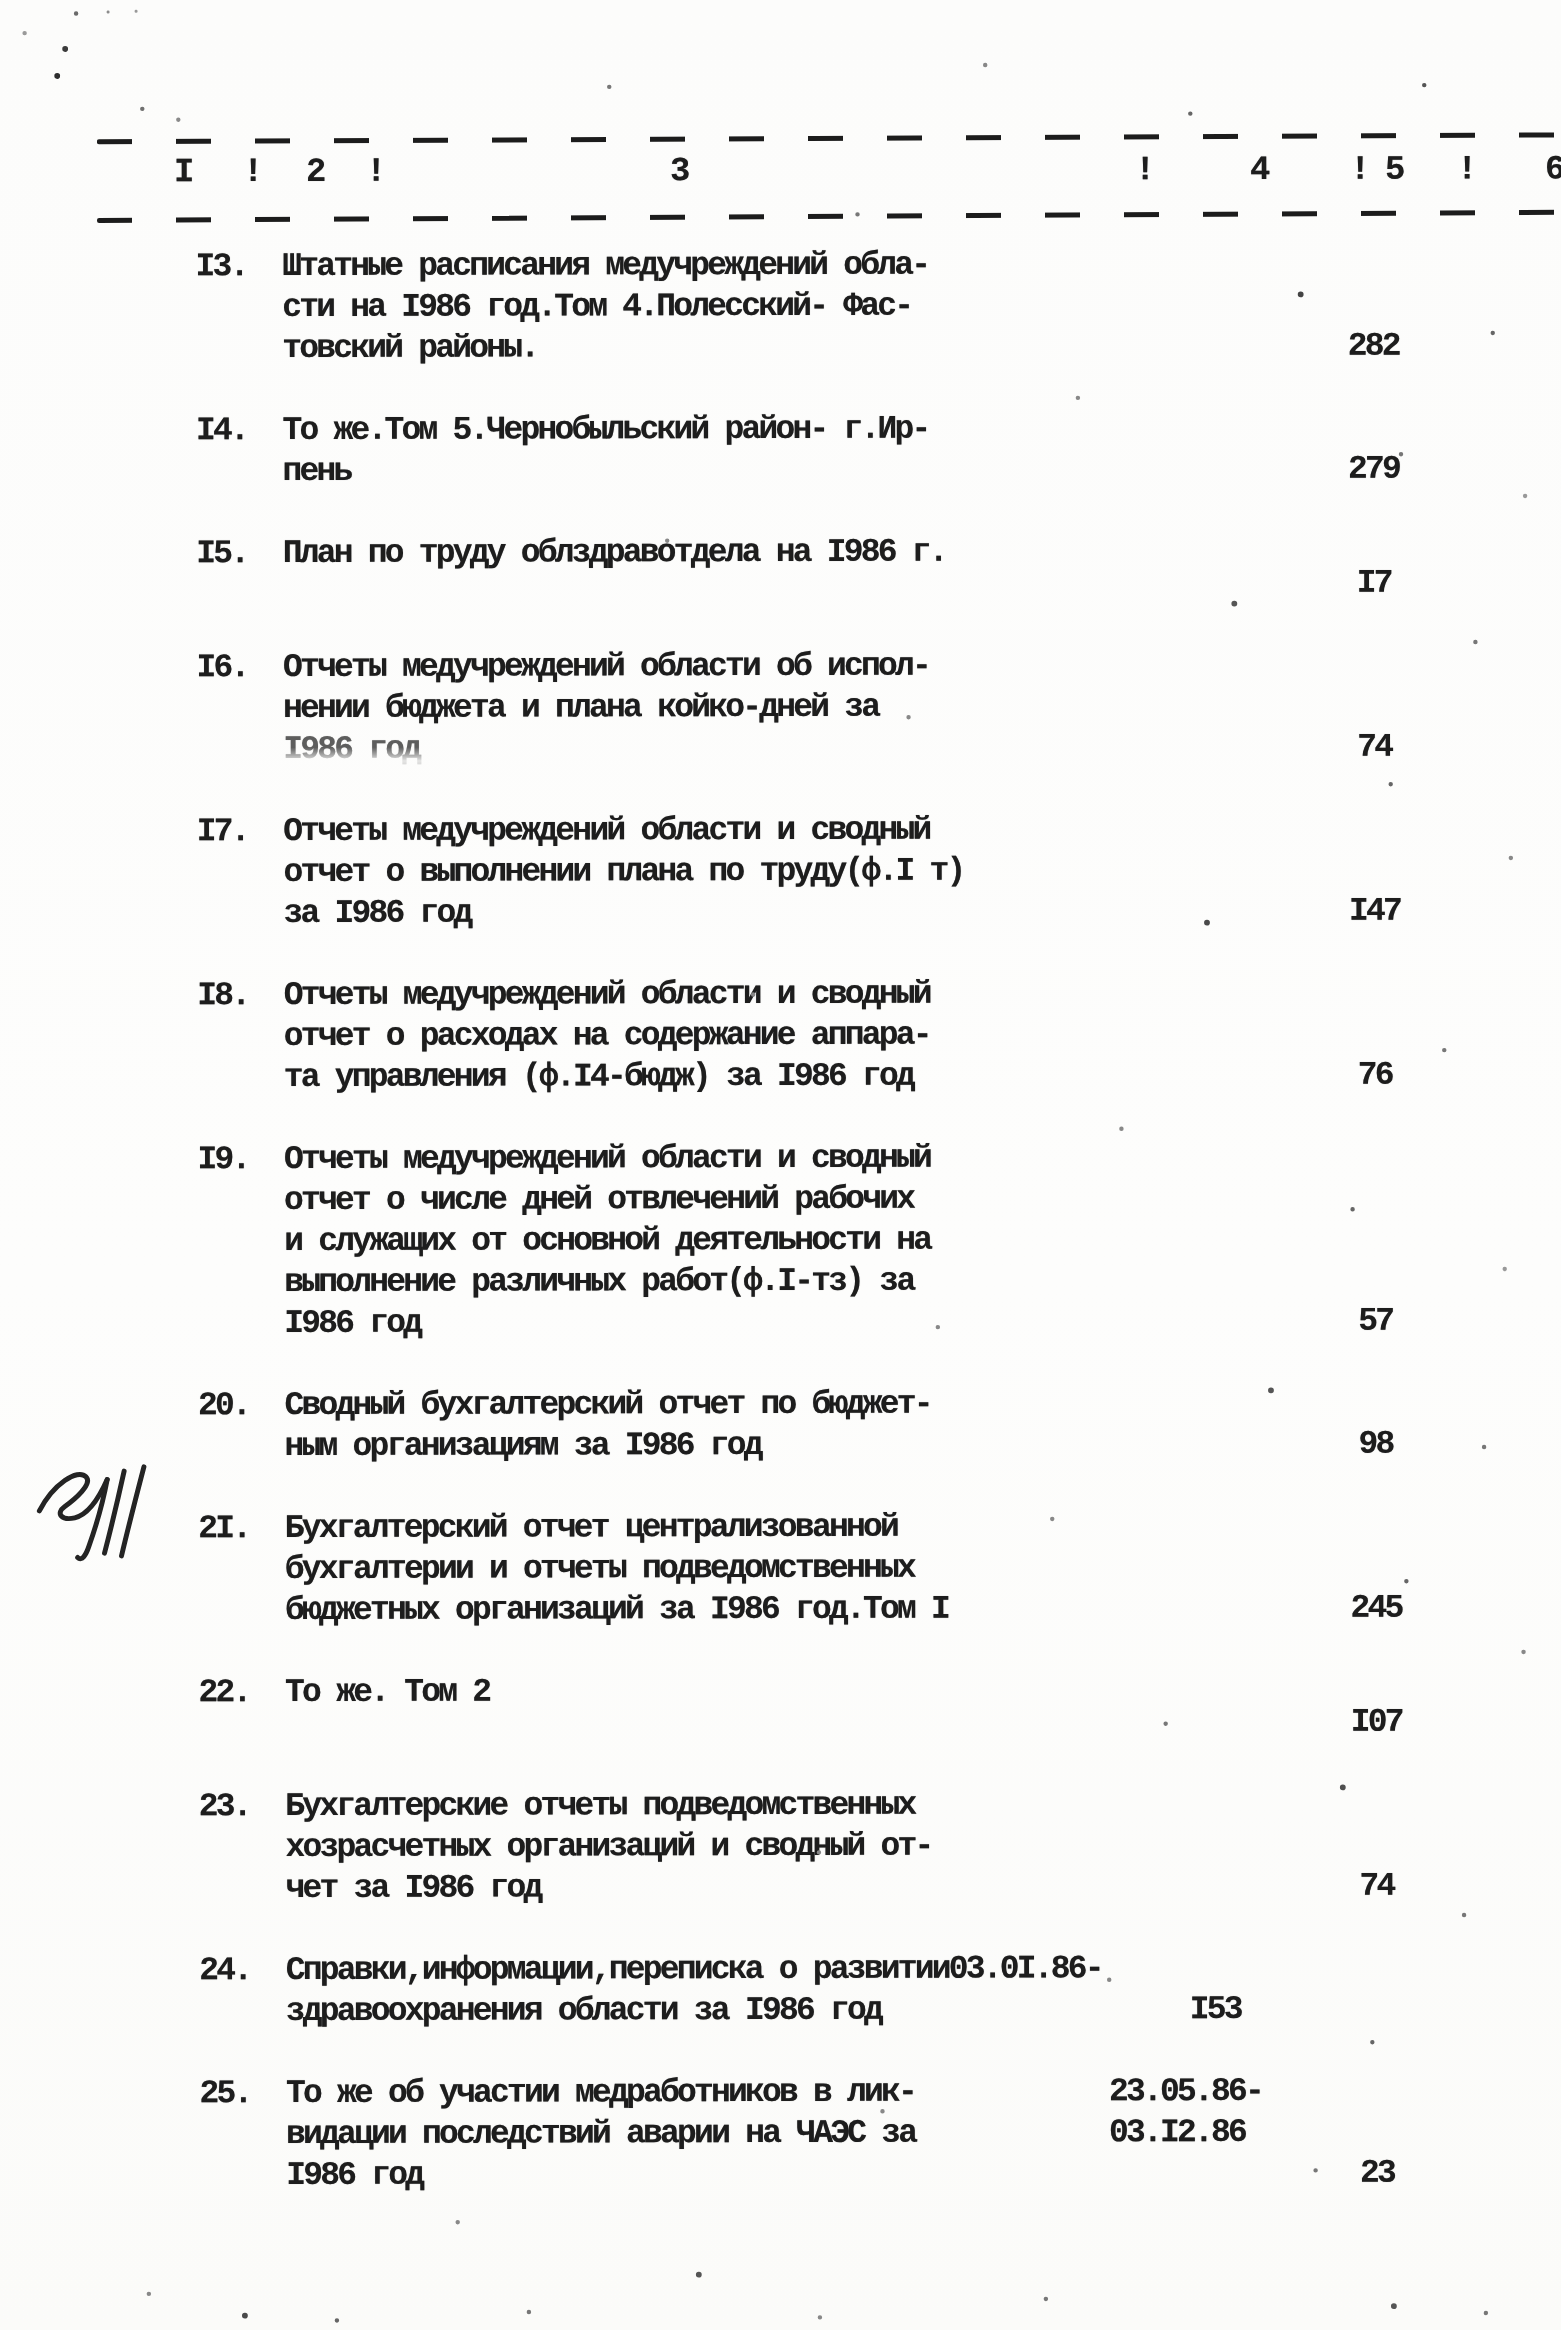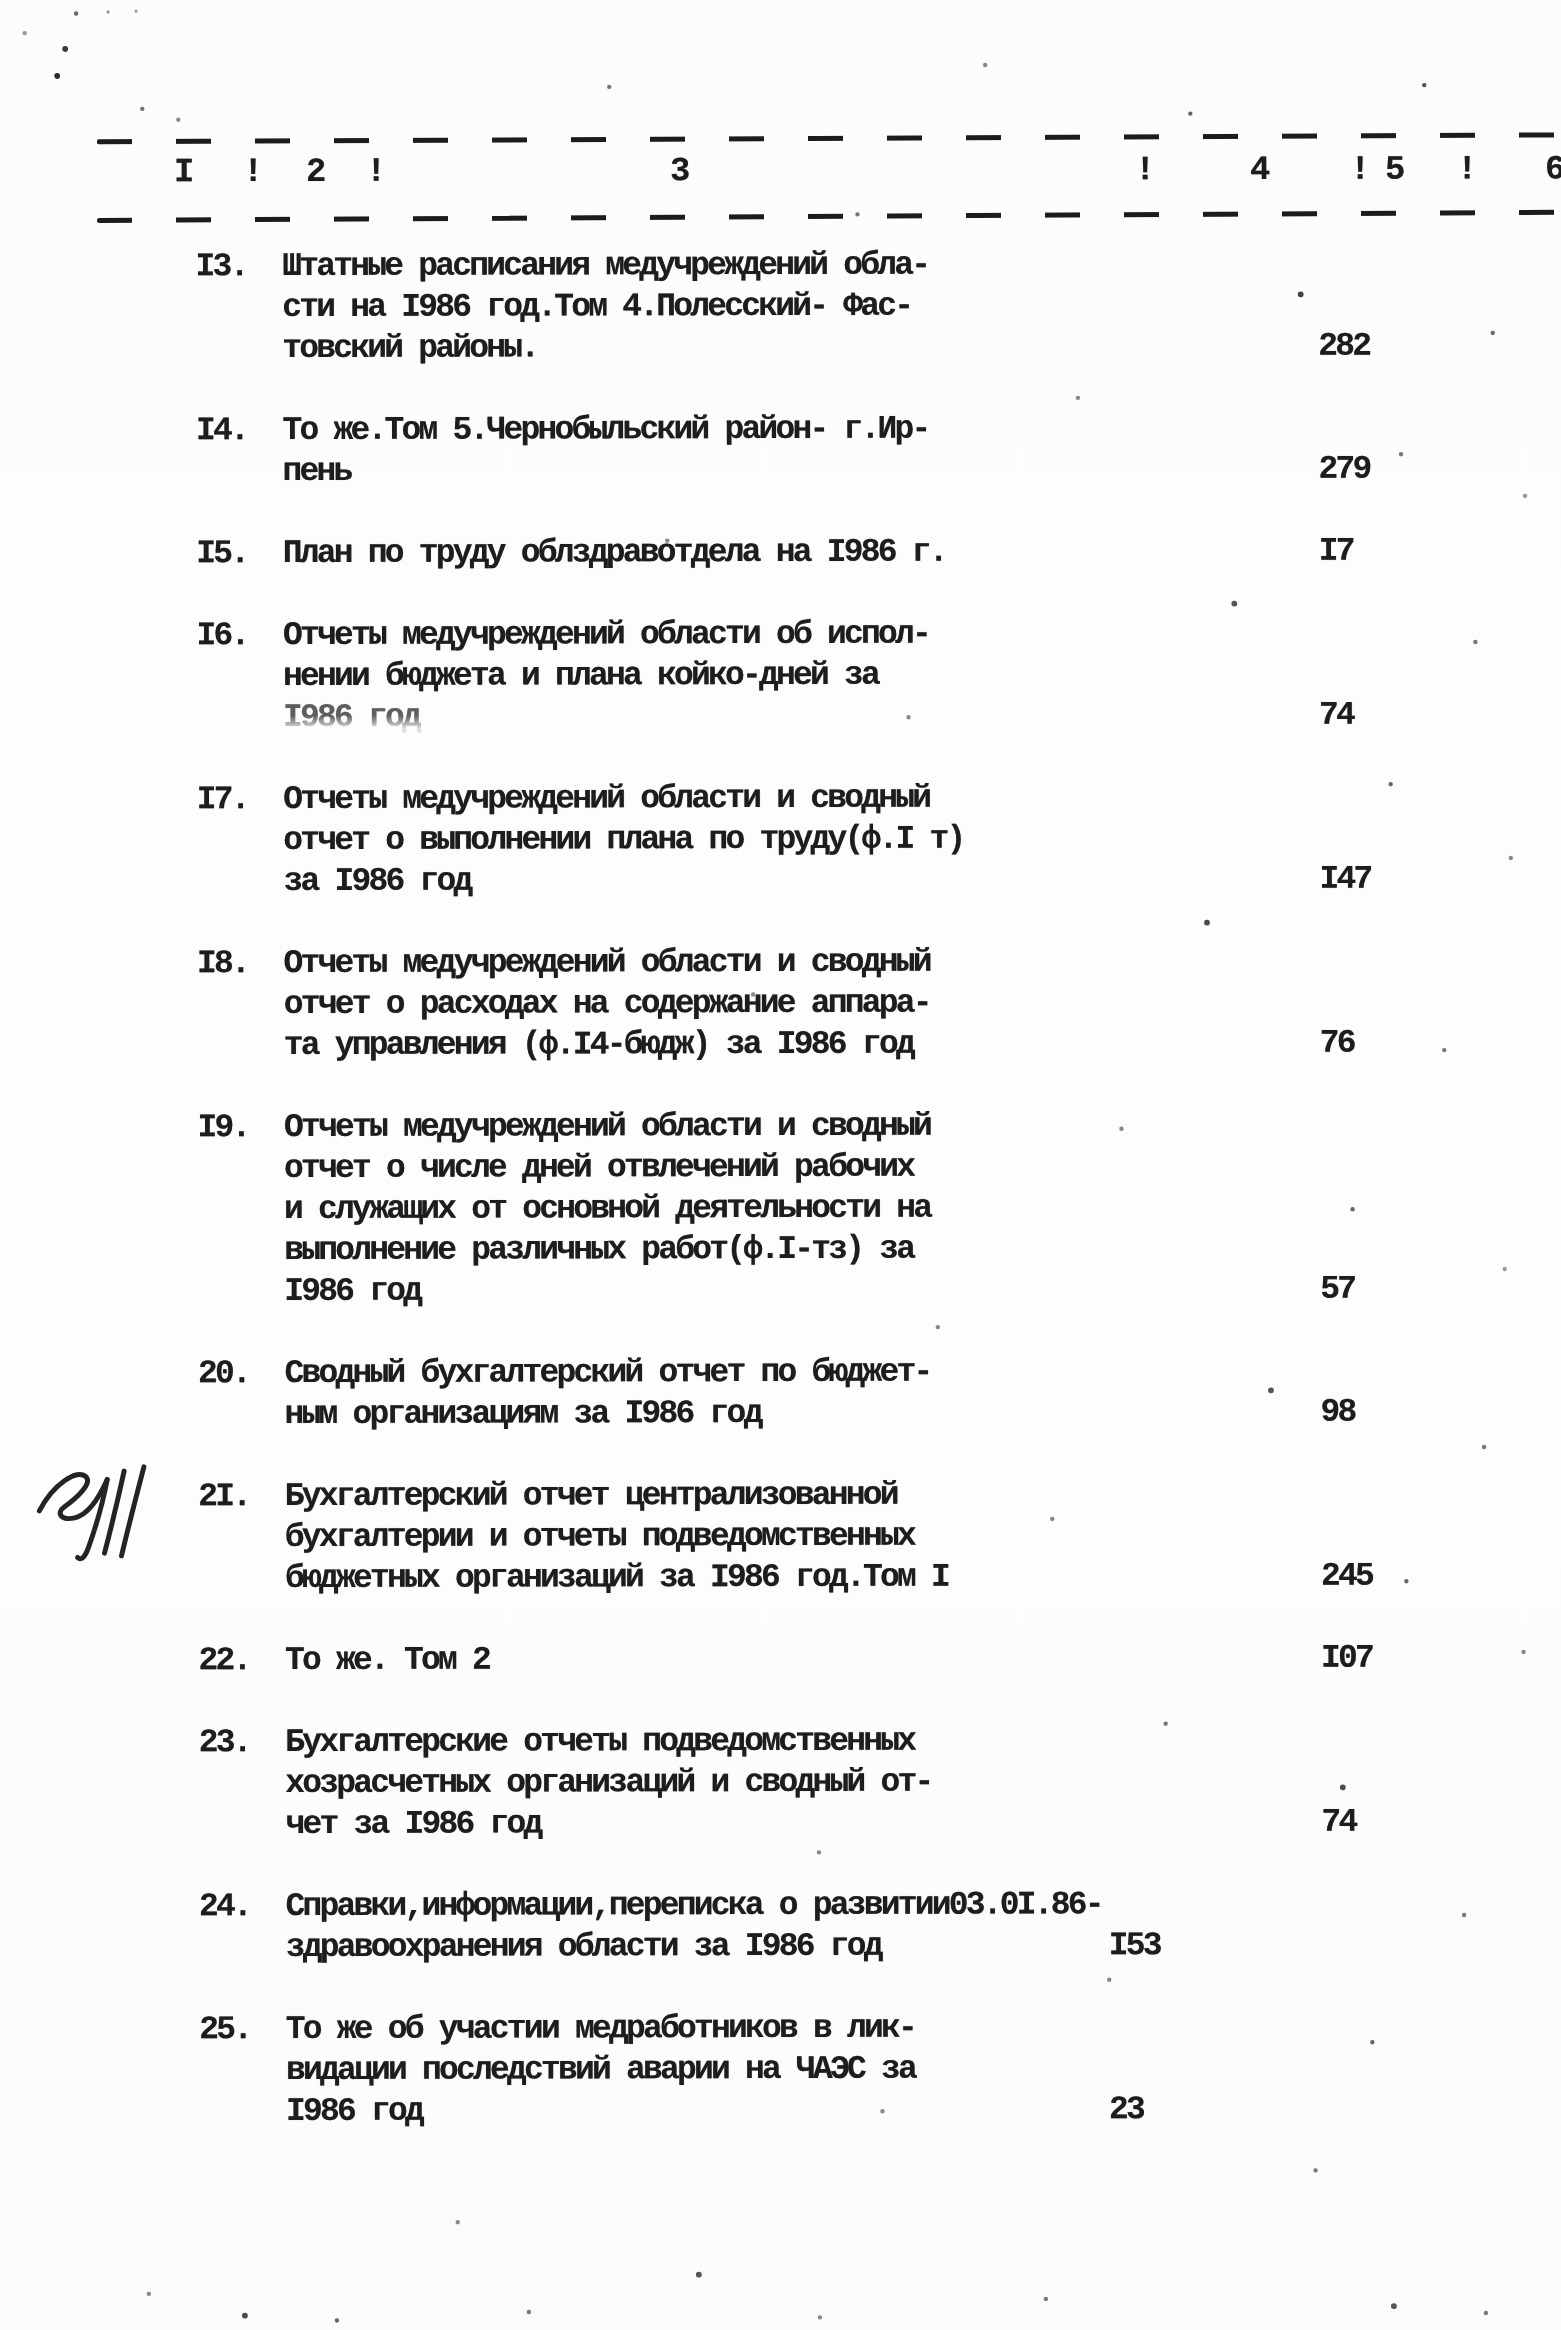--- a/index.html
+++ b/index.html
@@ -36,21 +36,21 @@
     padding-left:162px;
   }
   .entry{
     display:grid;
     grid-template-columns:122px 823px 213px 110px;
     align-items:start;
     margin-bottom:41px;
   }
   .dline{height:41px;line-height:41px;white-space:pre;}
   .num{position:relative;line-height:41px;text-align:center;}
-  .pages{align-self:end;text-align:left;height:41px;line-height:41px;}
+  .pages{align-self:end;text-align:center;height:41px;line-height:41px;margin-top:32px;}
   .faded{
     opacity:.75;
     -webkit-mask-image:linear-gradient(to bottom,rgba(0,0,0,.95) 45%,rgba(0,0,0,.15) 78%,rgba(0,0,0,.3) 100%);
     mask-image:linear-gradient(to bottom,rgba(0,0,0,.95) 45%,rgba(0,0,0,.15) 78%,rgba(0,0,0,.3) 100%);
   }
   
   .scribble{position:absolute;left:33px;top:1454px;}
   
   .speck{
     position:absolute;width:2.8px;height:2.8px;border-radius:50%;
@@ -214,20 +214,25 @@
           </div>
           <div class="pages">I53</div>
         </div>
         <div class="entry">
           <div class="num">25.</div>
           <div class="desc">
             <div class="dline">То же об участии медработников в лик-</div>
             <div class="dline">видации последствий аварии на ЧАЭС за</div>
             <div class="dline">I986 год</div>
           </div>
+          <div class="dates">
+            <div class="dline">23.05.86-</div>
+            <div class="dline">03.I2.86</div>
+            <div class="dline">&nbsp;</div>
+          </div>
           <div class="pages">23</div>
         </div>
       </div>
 
     <svg class="scribble" width="152" height="117" viewBox="0 0 215 165">
       <g fill="none" stroke="#242424" stroke-width="7" stroke-linecap="round">
         <path d="M8,78 C28,40 62,18 74,30 C84,40 58,62 44,72 C30,82 40,92 58,88 C80,83 96,52 104,34"></path>
         <path d="M104,34 C98,66 88,100 78,128 C74,140 68,150 62,144"></path>
         <path d="M128,22 C120,58 110,100 100,138"></path>
         <path d="M156,16 C146,54 134,100 124,142"></path>

